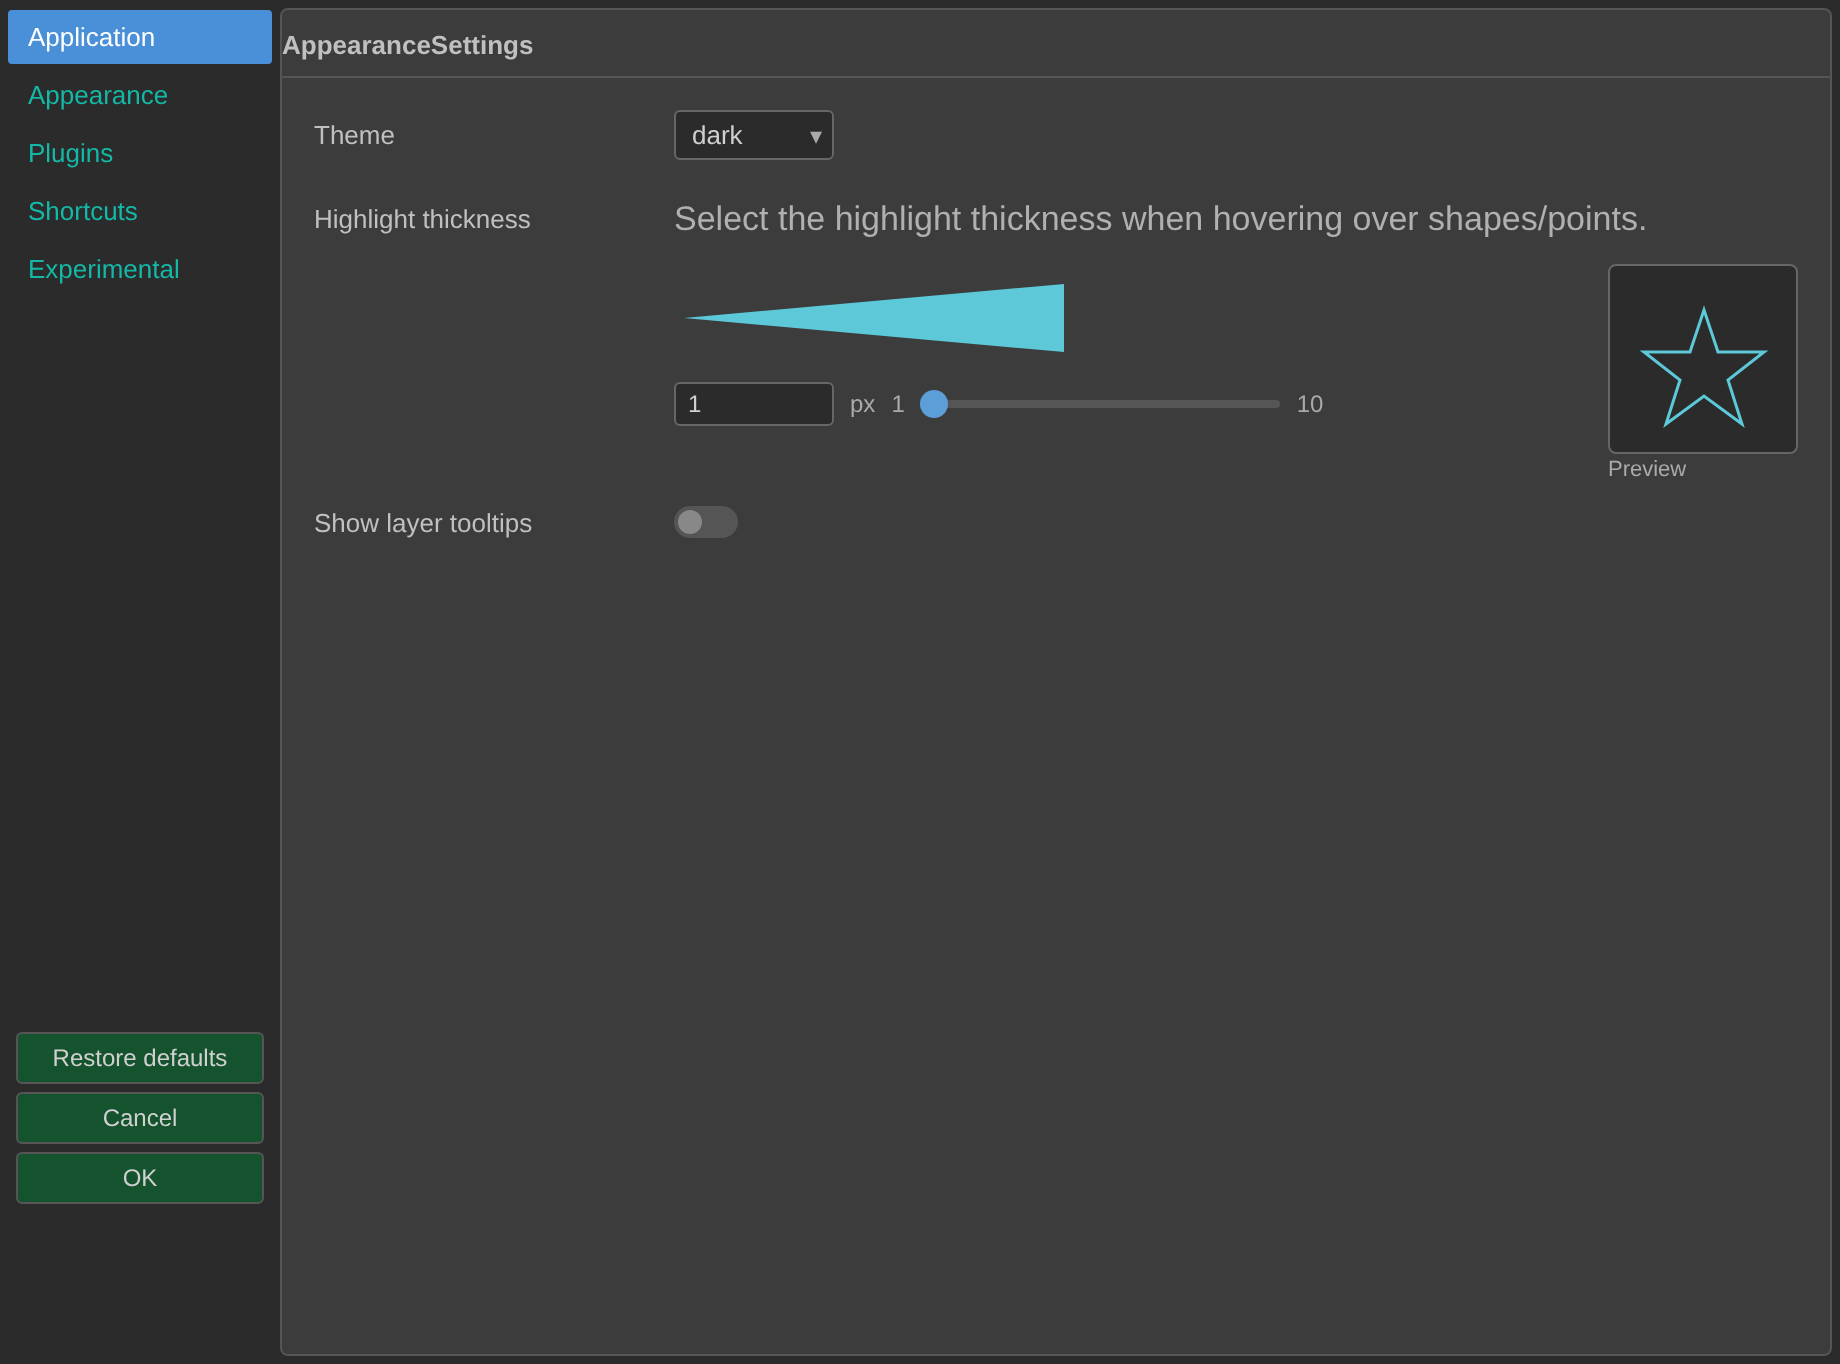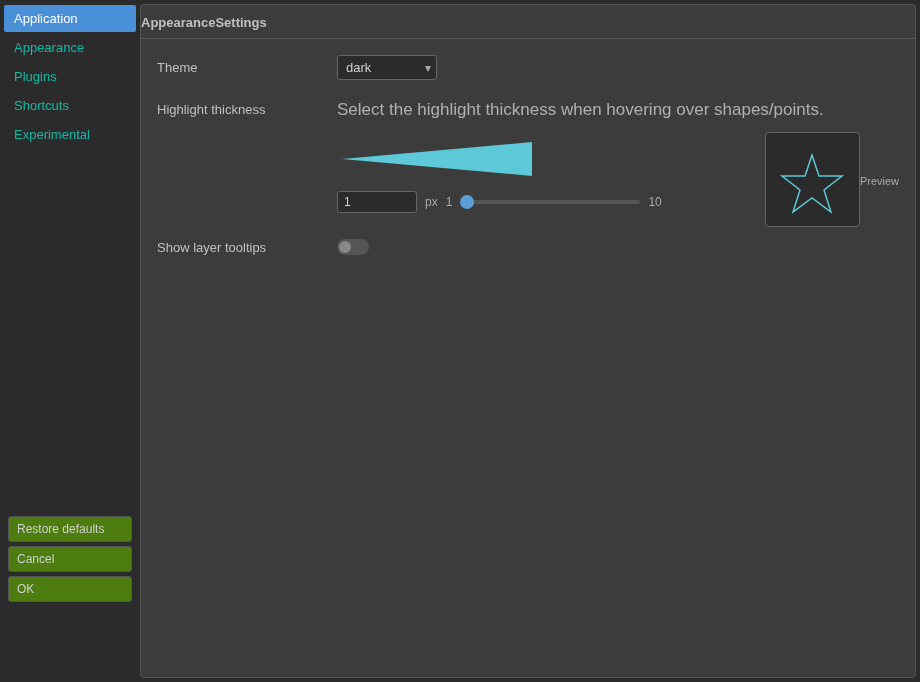--- a/index.html
+++ b/index.html
@@ -44,28 +44,28 @@
     }
 
     .sidebar-buttons {
       padding: 6px 8px;
       display: flex;
       flex-direction: column;
       gap: 4px;
     }
 
     .sidebar-btn {
-      background: #4d7c0f;
+      background: #14532d;
       border: 1px solid #555;
       color: #d0d0d0;
       padding: 5px 8px;
       border-radius: 3px;
       cursor: pointer;
       font-size: 12px;
-      text-align: left;
+      text-align: center;
     }
 
     
     #main {
       flex: 1;
       background: #3c3c3c;
       border: 1px solid #555;
       margin: 4px 4px 4px 0;
       border-radius: 4px;
       padding: 0;
@@ -104,21 +104,21 @@
       background: #2b2b2b;
       border: 1px solid #666;
       color: #d0d0d0;
       padding: 4px 24px 4px 8px;
       border-radius: 3px;
       font-size: 13px;
       cursor: pointer;
       appearance: none;
       -webkit-appearance: none;
       position: relative;
-      width: 100px;
+      width: 80px;
     }
 
     .theme-select-wrapper {
       position: relative;
       display: inline-block;
     }
 
     .theme-select-wrapper::after {
       content: '▾';
       position: absolute;
@@ -362,21 +362,21 @@
 
             <div class="slider-row">
               <input type="text" class="px-input" value="1" style="">
               <span class="px-label">px</span>
               <span class="range-min">1</span>
               <input type="range" min="1" max="10" value="1" style="">
               <span class="range-max">10</span>
             </div>
           </div>
 
-          <div style="display:flex;flex-direction:row;align-items:center;">
+          <div style="display:flex;flex-direction:column;">
             <div class="star-preview-box">
               <svg viewBox="0 0 70 70" width="70" height="70">
                 <polygon points="35,5 42,26 65,26 47,40 54,62 35,48 16,62 23,40 5,26 28,26" fill="none" stroke="#5cc8d8" stroke-width="1.5"></polygon>
               </svg>
             </div>
             <div class="preview-label">Preview</div>
           </div>
         </div>
       </div>
     </div>

